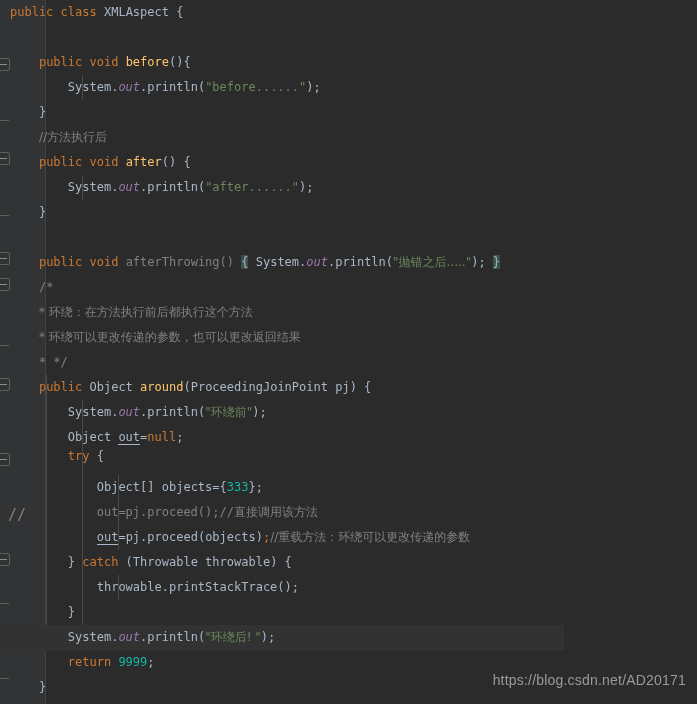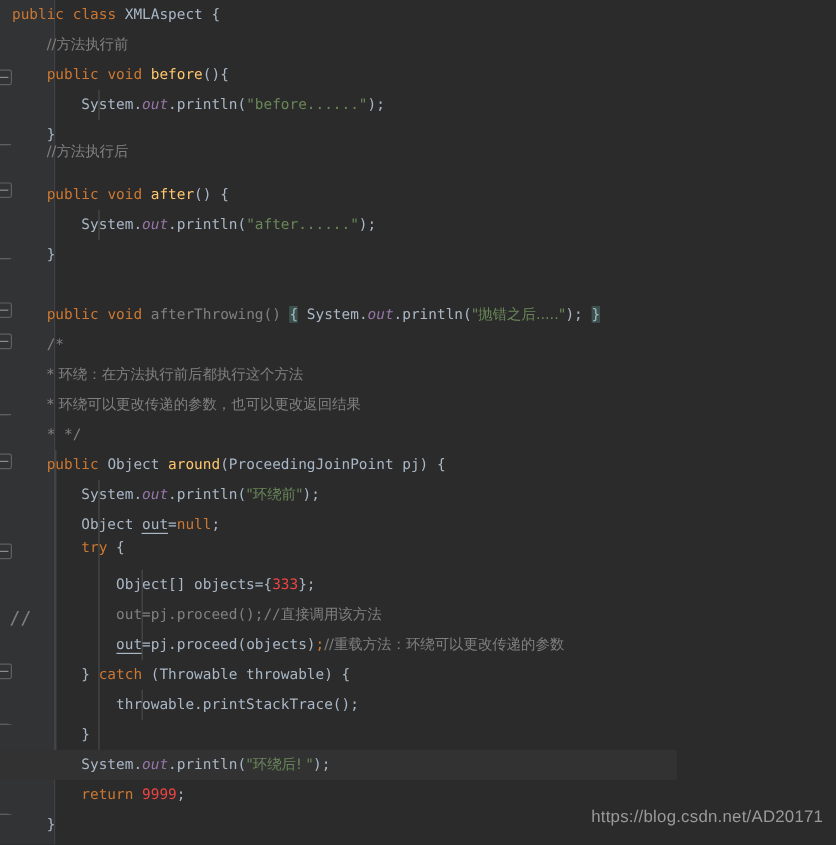--- a/index.html
+++ b/index.html
@@ -70,21 +70,21 @@
   .iguide{
     position:absolute;
     width:1px;background:#4a4a4a;
   }
   
   .kw{color:#cc7832;}
   .def{color:#ffc66d;}
   .typ{color:#a9b7c6;}
   .pln{color:#a9b7c6;}
   .str{color:#6a8759;}
-  .num{color:#ef4444;}
+  .num{color:#14b8a6;}
   .cmt{color:#808080;}
   .field{color:#9876aa;font-style:italic;}
   .gray{color:#808080;}
   .localvar{color:#a9b7c6;border-bottom:1px solid #a9b7c6;}
   .brace-hl{background:#3b514d;color:#a9b7c6;}
   .cn{font-family:"DejaVu Sans","Liberation Sans",sans-serif;}
   
   .watermark{
     position:absolute;right:11px;bottom:16px;
     color:#9a9a9a;
@@ -121,29 +121,28 @@
   <div class="iguide" style="left:82px;  top:75px;  height:25px;"></div>
   <div class="iguide" style="left:82px;  top:175px; height:25px;"></div>
   <div class="iguide" style="left:82px;  top:400px; height:240px;"></div>
   <div class="iguide" style="left:118px; top:475px; height:75px;"></div>
   <div class="iguide" style="left:118px; top:575px; height:25px;"></div>
 
   <div class="code">
 
     <div class="line" style="top:0px"><span class="txt"><span class="kw">public</span> <span class="kw">class</span> <span class="typ">XMLAspect</span> <span class="pln">{</span></span></div>
 
-    <div class="line" style="top:25px"><span class="txt">    <span class="cmt cn">//方法执行前</span></span></div>
 
     <div class="line" style="top:50px"><span class="txt">    <span class="kw">public</span> <span class="kw">void</span> <span class="def">before</span><span class="pln">(){</span></span></div>
 
     <div class="line" style="top:75px"><span class="txt">        <span class="pln">System</span><span class="pln">.</span><span class="field">out</span><span class="pln">.</span><span class="pln">println</span><span class="pln">(</span><span class="str">"before......"</span><span class="pln">);</span></span></div>
 
     <div class="line" style="top:100px"><span class="txt">    <span class="pln">}</span></span></div>
 
-    <div class="line" style="top:114px"><span class="txt">    <span class="cmt cn">//方法执行后</span></span></div>
+    <div class="line" style="top:125px"><span class="txt">    <span class="cmt cn">//方法执行后</span></span></div>
 
     <div class="line" style="top:150px"><span class="txt">    <span class="kw">public</span> <span class="kw">void</span> <span class="def">after</span><span class="pln">() {</span></span></div>
 
     <div class="line" style="top:175px"><span class="txt">        <span class="pln">System</span><span class="pln">.</span><span class="field">out</span><span class="pln">.</span><span class="pln">println</span><span class="pln">(</span><span class="str">"after......"</span><span class="pln">);</span></span></div>
 
     <div class="line" style="top:200px"><span class="txt">    <span class="pln">}</span></span></div>
 
 
     <div class="line" style="top:250px"><span class="txt">    <span class="kw">public</span> <span class="kw">void</span> <span class="gray">afterThrowing</span><span class="pln gray">()</span> <span class="brace-hl">{</span> <span class="pln">System</span><span class="pln">.</span><span class="field">out</span><span class="pln">.</span><span class="pln">println</span><span class="pln">(</span><span class="str cn">"抛错之后....."</span><span class="pln">);</span> <span class="brace-hl">}</span></span></div>
 

